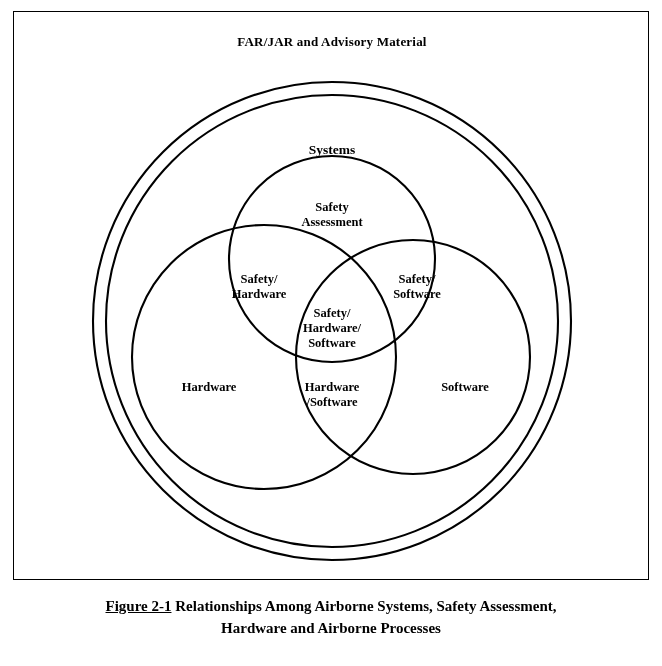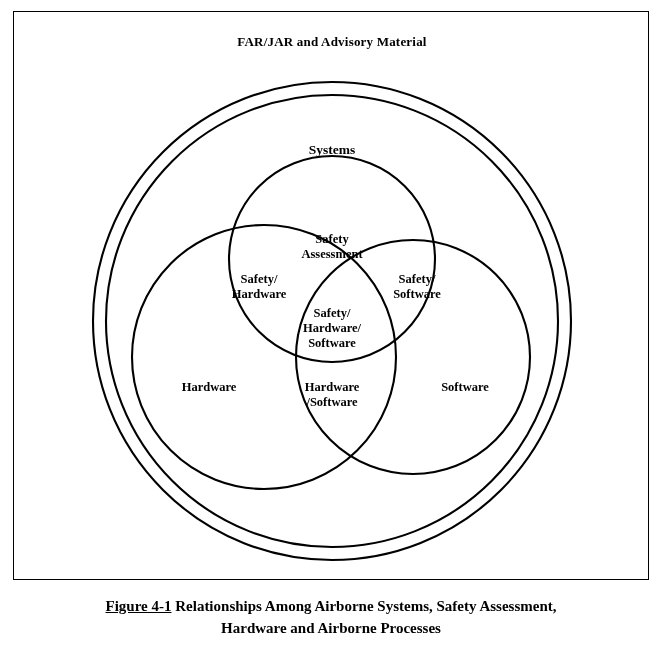--- a/index.html
+++ b/index.html
@@ -62,21 +62,20 @@
 
   .lbl-far {
     font-size: 13px;
     letter-spacing: 0.2px;
   }
   .lbl-systems {
     font-size: 13.5px;
   }
   .lbl-safety-assessment {
     font-size: 12.5px;
-    margin-top: 32px;
   }
   .lbl-pair {
     font-size: 12.5px;
   }
   .lbl-center {
     font-size: 12.5px;
   }
   .lbl-base {
     font-size: 12.5px;
   }
@@ -136,18 +135,18 @@
     <div class="venn-label lbl-base" style="left: 140px; top: 368px; width: 110px;">Hardware</div>
 
     <div class="venn-label lbl-base" style="left: 396px; top: 368px; width: 110px;">Software</div>
 
     <div class="venn-label lbl-pair" style="left: 268px; top: 368px; width: 100px;">Hardware
 /Software</div>
 
   </div>
 
   <div id="caption">
-    <span class="fig-num">Figure 4-1</span>
+    <span class="fig-num">Figure 2-1</span>
     <span>Relationships Among Airborne Systems, Safety Assessment,</span><br>
     <span>Hardware and Airborne Processes</span>
   </div>
 
 </div>
 
 </body></html>

